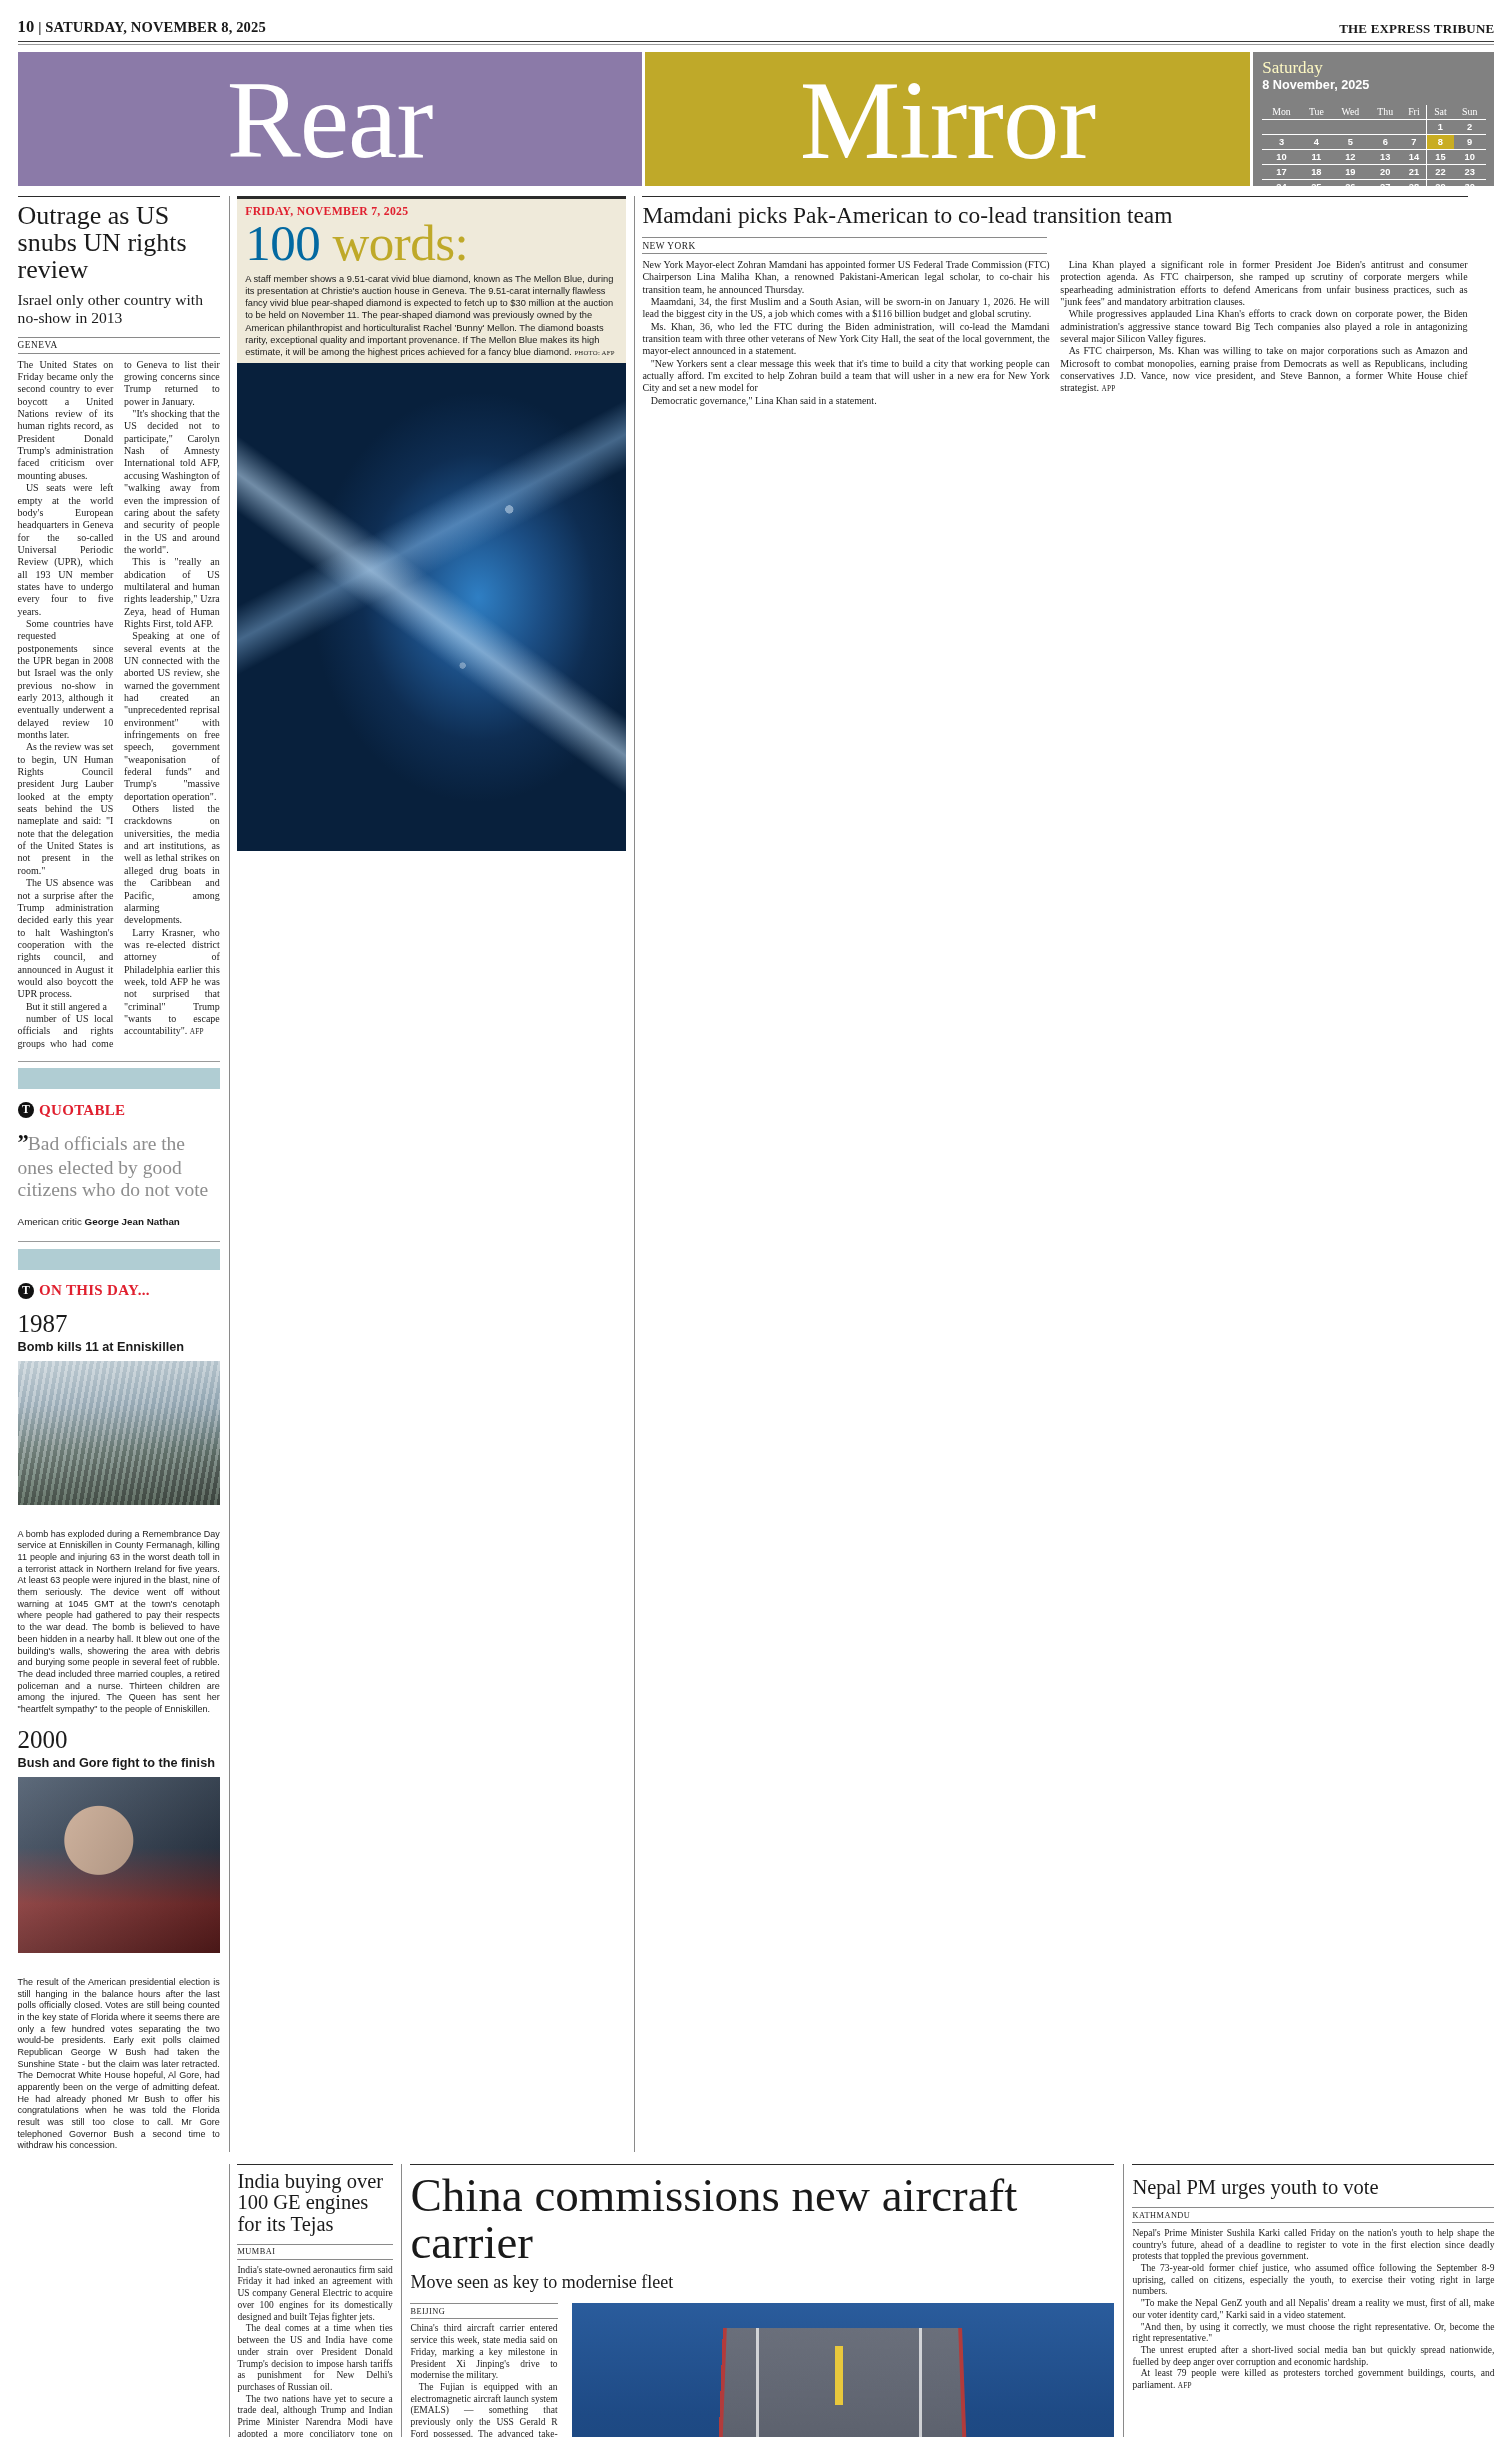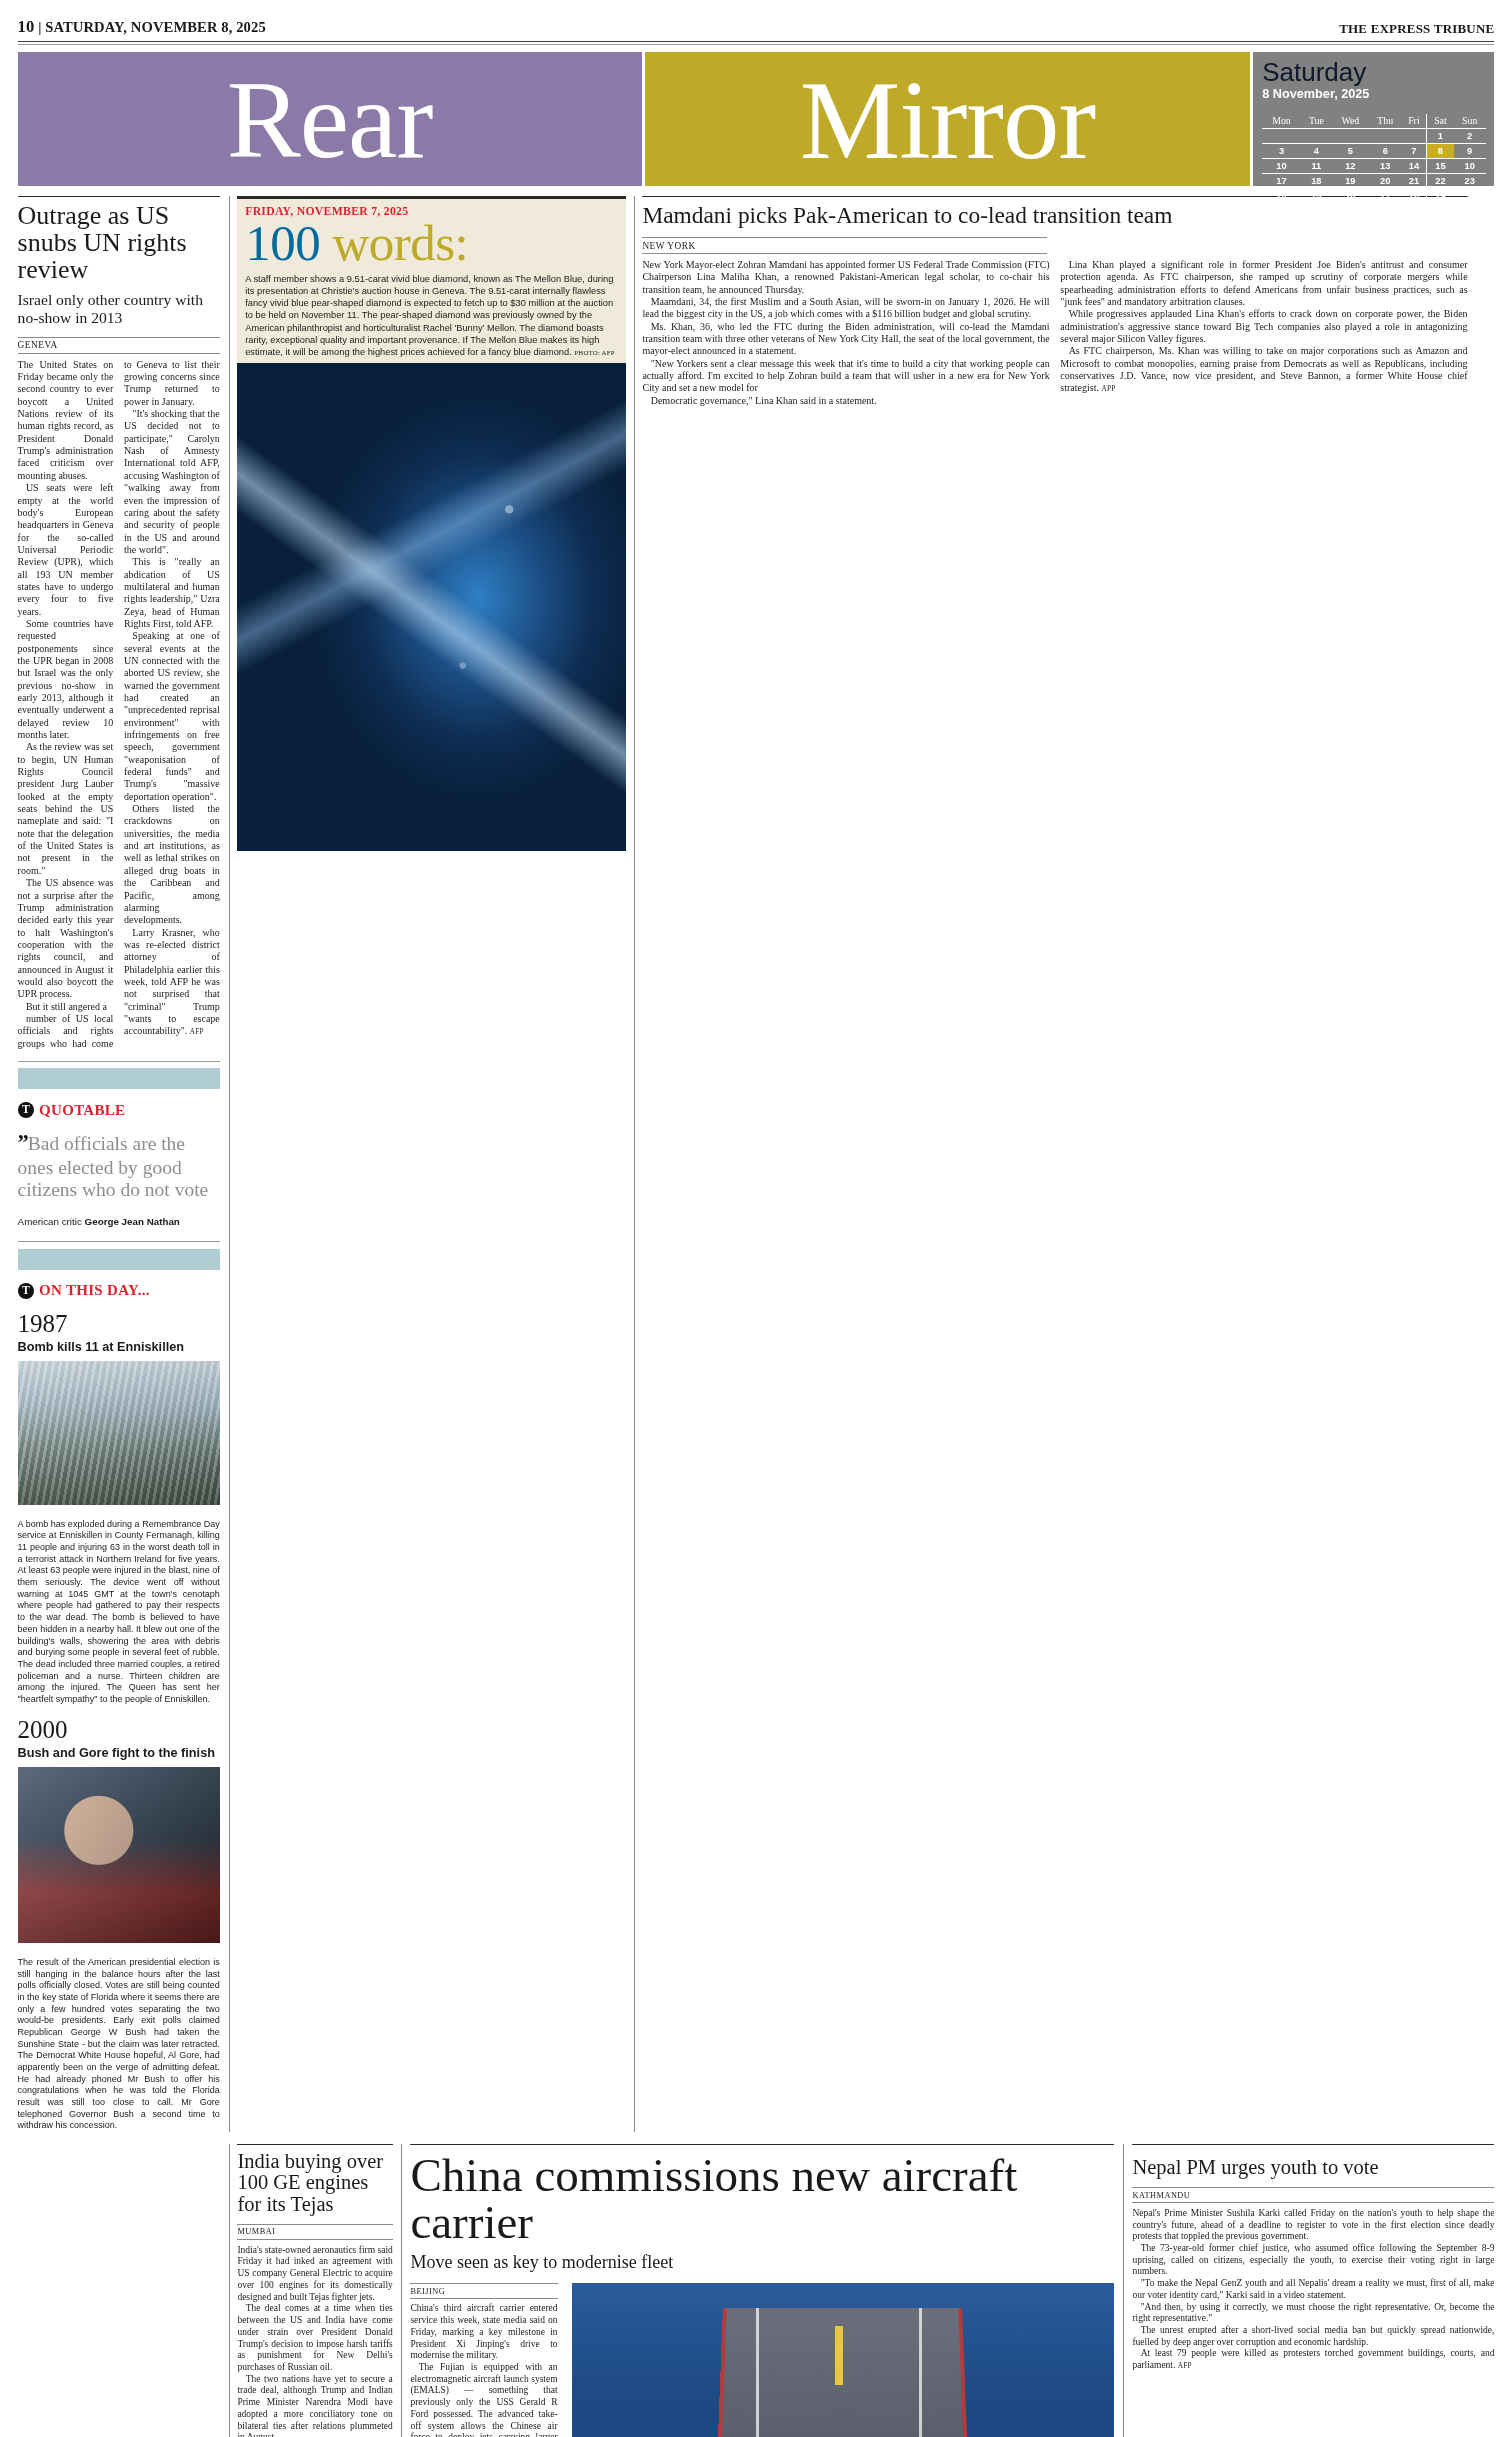--- a/index.html
+++ b/index.html
@@ -24,21 +24,21 @@
 
   
   .masthead { display:flex; gap:3.9px; margin-top:6.8px; height:134px; }
   .mh-rear  { width:624px; background:#8b7aa8; position:relative; }
   .mh-mirror{ flex:1; background:#bfa929; position:relative; }
   .mh-cal   { width:241px; background:#818181; position:relative; padding:6.8px 8.8px 4.9px 8.8px; }
   .mh-word  { position:absolute; left:50%; top:50%; transform:translate(-50%,-50%);
               color:#fff; font-family:"Liberation Serif", serif; font-size:113px; line-height:1;
               letter-spacing:-1px; white-space:nowrap; }
   .mh-rear .mh-word { font-size:111px; }
-  .cal-day { color:#0f172a; font-size:26px; line-height:1; font-family:Liberation Sans, sans-serif; }
+  .cal-day { color:#fef9c3; font-size:17px; line-height:1; font-family:Liberation Serif, serif; }
   .cal-date{ color:#fff; font-size:12.7px; font-weight:bold; font-family:"Liberation Sans",sans-serif; margin-top:2.4px; }
   table.cal { width:100%; margin-top:12.7px; border-collapse:collapse; color:#fff;
               font-family:"Liberation Sans",sans-serif; font-size:9.3px; font-weight:bold; }
   table.cal th { font-family:"Liberation Serif",serif; font-weight:normal; font-size:9.8px;
                  padding:1px 0 2px 0; border-bottom:1px solid #fff; }
   table.cal td { text-align:center; padding:2px 0; border-bottom:1px solid #fff; }
   table.cal th.sep, table.cal td.sep { border-left:1px solid #fff; }
   td.today { background:#c9ad22; color:#fff; }
 
   
@@ -121,21 +121,21 @@
   .quote { margin-top:11.7px; font-family:"Liberation Serif",serif; font-size:19.5px; line-height:1.17;
            color:#8d8d8d; }
   .quote .qm { color:#111; font-weight:bold; font-size:22.4px; letter-spacing:-1px; }
   .qattr { margin-top:13.7px; font-family:"Liberation Sans",sans-serif; font-size:9.8px; }
   .qattr b { font-weight:bold; }
 
   .otd-year { font-family:"Liberation Serif",serif; font-size:25px; margin-top:11.7px; line-height:1; }
   .otd-head { font-family:"Liberation Sans",sans-serif; font-weight:bold; font-size:12.7px;
               margin-top:3.9px; line-height:1.16; }
   .otd-text { font-family:"Liberation Sans",sans-serif; font-size:9px; line-height:1.3;
-              margin-top:14px; text-align:justify; }
+              margin-top:24px; text-align:justify; }
 
   .ph-ennis { height:144px; margin-top:5.9px;
     background:
       linear-gradient(180deg,#b9c7cf 0%,#9fb0bb 30%,#7d8b86 62%,#5d6a60 100%);
     position:relative; }
   .ph-ennis::after{ content:""; position:absolute; inset:0;
     background:
       repeating-linear-gradient(100deg, rgba(255,255,255,.22) 0 2.9px, rgba(0,0,0,.12) 2.9px 6.8px),
       linear-gradient(160deg, rgba(255,255,255,.25), rgba(0,0,0,.3));
     mix-blend-mode:overlay; }

